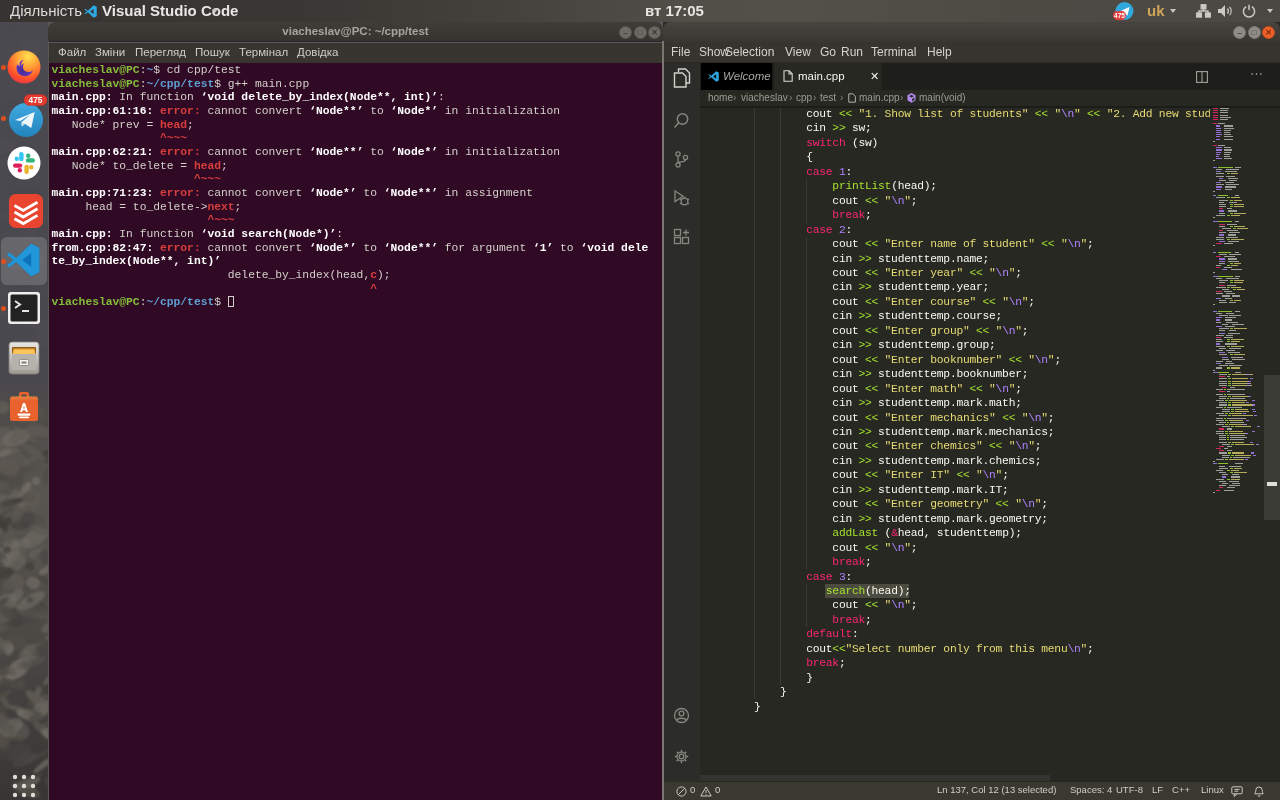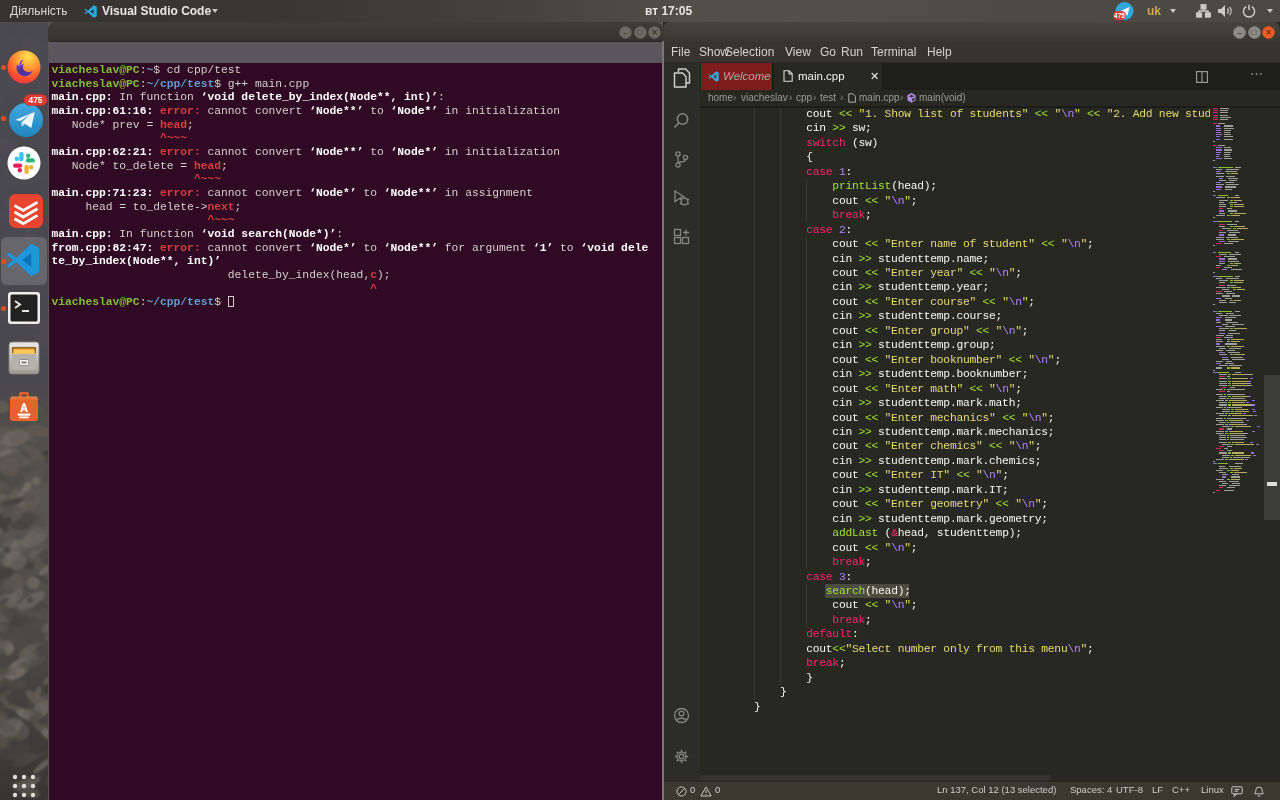--- a/index.html
+++ b/index.html
@@ -11,21 +11,21 @@
   #wall { left:0; top:0; width:1280px; height:800px;
     background:
       radial-gradient(140px 90px at 26px 500px, rgba(130,125,108,.55), rgba(0,0,0,0) 70%),
       radial-gradient(120px 160px at 10px 620px, rgba(110,104,88,.5), rgba(0,0,0,0) 70%),
       radial-gradient(180px 120px at 40px 700px, rgba(60,56,46,.8), rgba(0,0,0,0) 70%),
       linear-gradient(180deg, #3f3d3a 0%, #44423d 30%, #565247 52%, #4c4940 70%, #36342e 100%);
   }
   
   #topbar { left:0; top:0; width:1280px; height:22px;
     background:linear-gradient(90deg,#363431 0%,#3a3734 25%,#45423e 40%,#514e48 53%,#53504a 62%,#4e4b45 78%,#4b4843 100%); color:#e4e1dd; }
-  #topbar .item { position:absolute; top:0; height:22px; line-height:22px; font-size:12px; }
+  #topbar .item { position:absolute; top:0; height:22px; line-height:22px; font-size:15px; }
   .caret { display:inline-block; width:0; height:0; border-left:3.5px solid transparent; border-right:3.5px solid transparent; border-top:4px solid #c8c5c0; vertical-align:middle; margin-left:5px; }
 
   
   #dock { left:0; top:22px; width:48px; height:778px; background:rgba(50,50,57,.35); }
   .dicon { position:absolute; left:7px; width:34px; height:34px; }
   .ddot { position:absolute; left:1px; width:5px; height:5px; border-radius:50%; background:#e0501e; }
 
   
   #term { left:48px; top:22px; width:615px; height:778px; }
   #term-title { position:absolute; left:0; top:0; width:615px; height:20px; border-radius:7px 7px 0 0;
@@ -45,21 +45,21 @@
   
   #code { left:663px; top:22px; width:617px; height:778px; background:#272822; }
   #vs-title { position:absolute; left:0; top:0; width:617px; height:20px; border-radius:7px 7px 0 0;
      background:linear-gradient(180deg,#47433f 0%,#403c38 55%,#393531 100%); }
   #vs-title .t { position:absolute; width:100%; text-align:center; top:3px; font-size:11.5px; font-weight:bold; color:#e8e6e3; }
   #vs-menu { position:absolute; left:0; top:20px; width:617px; height:21px; background:#37342f; border-bottom:1px solid #2b2925; color:#d5d2cd; font-size:12px; }
   #vs-menu span { position:absolute; top:3px; }
   #actbar { position:absolute; left:0; top:41px; width:37px; height:719px; background:#2c2c28; }
   #tabs { position:absolute; left:37px; top:41px; width:580px; height:27px; background:#1e1e1b; }
   .tab { position:absolute; top:0; height:27px; font-size:11.5px; }
-  #tab-w { left:1px; width:72px; background:#7f1d1d; color:#a9a8a0; border-right:1px solid #191917; }
+  #tab-w { left:1px; width:72px; background:#000000; color:#a9a8a0; border-right:1px solid #191917; }
   #tab-m { left:74px; width:108px; background:#272822; color:#f5f4f0; }
   #crumbs { position:absolute; left:37px; top:68px; width:580px; height:16px; background:#272822; color:#9b9b94; font-size:10px; }
   #editor { position:absolute; left:37px; top:84px; width:580px; height:698px; background:#272822; overflow:hidden; }
   .mono { font-family:"Liberation Mono",monospace; font-size:11.3px; letter-spacing:-0.25px; line-height:14.45px; white-space:pre; }
   #gutter { position:absolute; left:0px; top:1px; width:35px; text-align:right; color:#90908a; }
   #codepre { position:absolute; left:54px; top:1px; color:#f8f8f2; }
   .p { color:#f92672; } .g { color:#a6e22e; } .y { color:#e6db74; } .v { color:#ae81ff; }
   .iguide { position:absolute; width:1px; background:#3b3b35; }
   #statusbar { position:absolute; left:0; top:760px; width:617px; height:18px; background:#3a382f; color:#d0cdc6; font-size:9.5px; }
   #statusbar span { position:absolute; top:2px; }
@@ -483,23 +483,32 @@
         <circle cx="12" cy="12" r="2.2"></circle>
         <circle cx="21" cy="12" r="2.2"></circle>
       <circle cx="3" cy="21" r="2.2"></circle>
         <circle cx="12" cy="21" r="2.2"></circle>
         <circle cx="21" cy="21" r="2.2"></circle>
     </svg>
   </div>
 
   <div id="term" class="abs">
     <div id="term-title">
+      <div class="t">viacheslav@PC: ~/cpp/test</div>
       <div class="wbtn" style="left:571px;">–</div>
       <div class="wbtn" style="left:585.5px;">□</div>
       <div class="wbtn" style="left:600px;">✕</div>
+    </div>
+    <div id="term-menu">
+      <span style="left:10px;">Файл</span>
+      <span style="left:47px;">Зміни</span>
+      <span style="left:87px;">Перегляд</span>
+      <span style="left:147px;">Пошук</span>
+      <span style="left:191px;">Термінал</span>
+      <span style="left:249px;">Довідка</span>
     </div>
     <div id="term-body">
       <pre id="term-pre"><span class="tg">viacheslav@PC</span>:<span class="tb">~</span>$ cd cpp/test
 <span class="tg">viacheslav@PC</span>:<span class="tb">~/cpp/test</span>$ g++ main.cpp
 <span class="tB">main.cpp:</span> In function <span class="tB">‘void delete_by_index(Node**, int)’</span>:
 <span class="tB">main.cpp:61:16:</span> <span class="tr">error:</span> cannot convert <span class="tB">‘Node**’</span> to <span class="tB">‘Node*’</span> in initialization
    Node* prev = <span class="tr">head</span>;
                 <span class="tr">^~~~</span>
 <span class="tB">main.cpp:62:21:</span> <span class="tr">error:</span> cannot convert <span class="tB">‘Node**’</span> to <span class="tB">‘Node*’</span> in initialization
    Node* to_delete = <span class="tr">head</span>;

